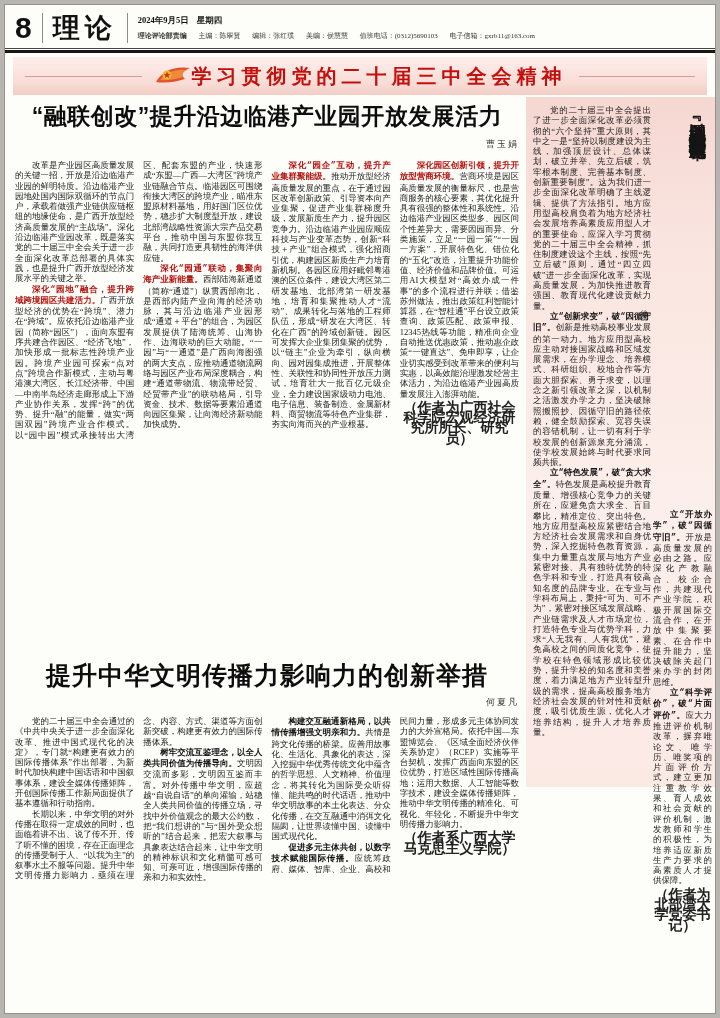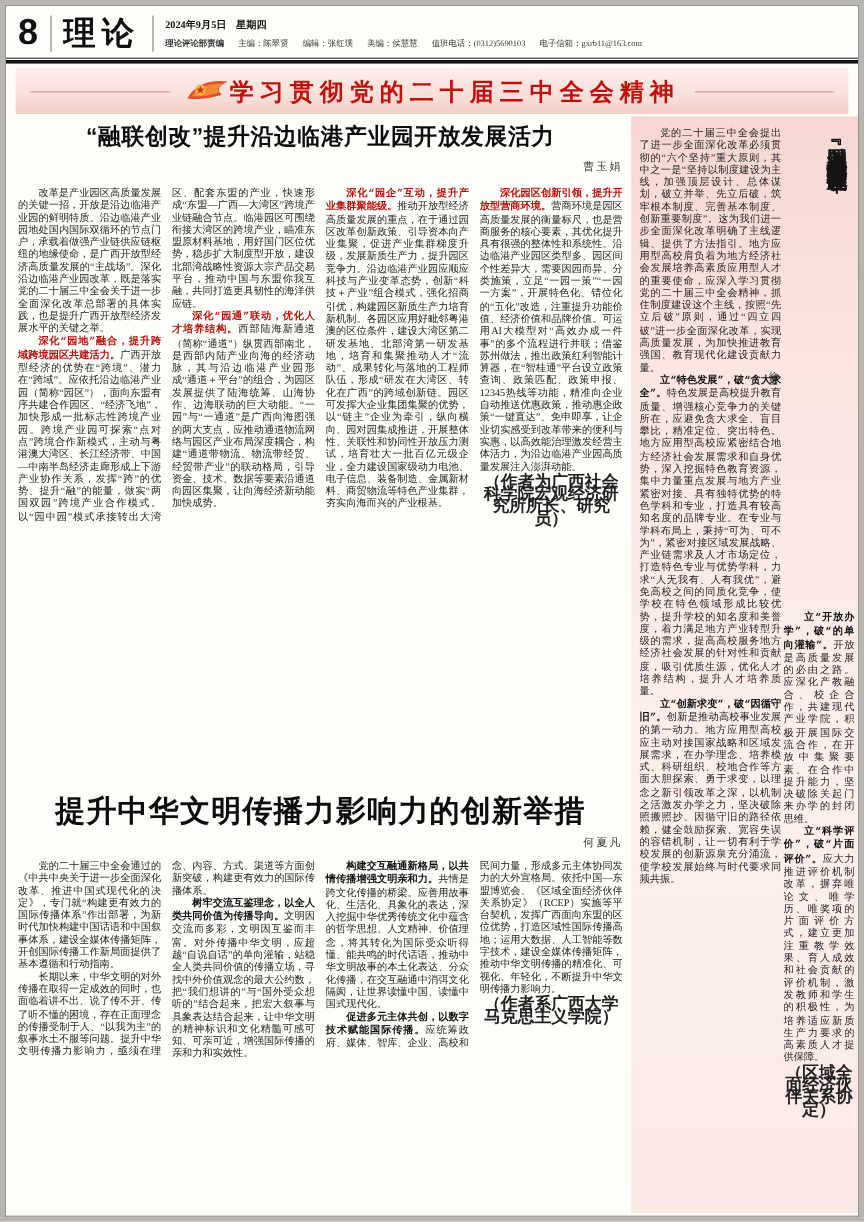--- a/index.html
+++ b/index.html
@@ -36,27 +36,27 @@
 
   
   .body-text{font-size:8.5px;line-height:10.3px;color:#222;text-align:justify;}
   .para{margin:0;text-indent:2em;}
   .lead{font-weight:bold;font-family:Liberation Mono, monospace;color:#111;}
   .art-footer{margin:4px 0 0;text-indent:0;text-align:center;font-weight:bold;font-size:14px;}
   .byline{text-align:right;font-size:9px;color:#333;letter-spacing:2px;}
 
   
   .main-article{position:absolute;left:10px;top:94px;width:504px;}
-  .main-article h1{margin:2px 0 6px;text-align:center;font-family:"Liberation Sans",sans-serif;font-weight:900;font-size:19px;color:#0d0d0d;letter-spacing:0.5px;}
+  .main-article h1{margin:2px 0 6px;text-align:center;font-family:"Liberation Sans",sans-serif;font-weight:900;font-size:23px;color:#0d0d0d;letter-spacing:0.5px;}
   .main-article .byline{margin-bottom:9px;}
   #main-body{height:496px;overflow:hidden;column-count:4;column-gap:9px;}
   #main-body .lead{color:#b5130e;}
 
   
-  .right-panel{position:absolute;left:521px;top:92px;width:191px;height:914px;
+  .right-panel{position:absolute;left:521px;top:92px;width:191px;height:690px;
                background:linear-gradient(180deg,#f6d7d1 0%,#fae5e0 22%,#fcefeb 60%,#fbe9e4 100%);}
   .vert-title{position:absolute;top:12px;right:8px;height:392px;writing-mode:vertical-rl;
               font-family:"Liberation Serif",serif;font-weight:900;font-size:17px;color:#151515;letter-spacing:1px;}
   .vert-author{position:absolute;top:206px;right:68px;writing-mode:vertical-rl;font-size:7.5px;color:#444;letter-spacing:2px;}
   .colA{position:absolute;left:7px;top:8px;width:118px;height:898px;overflow:hidden;}
   .colB{position:absolute;right:5px;top:412px;width:59px;height:494px;overflow:hidden;}
 
   
   .bottom-article{position:absolute;left:10px;top:648px;width:504px;}
   .bottom-article h2{margin:6px 0 4px;text-align:center;font-family:"Liberation Serif",serif;font-weight:900;font-size:25px;color:#0d0d0d;letter-spacing:1px;}
@@ -100,39 +100,39 @@
       <span class="slogan">学习贯彻党的二十届三中全会精神</span>
     </div>
   </div>
 
   <section class="main-article">
     <h1>“融联创改”提升沿边临港产业园开放发展活力</h1>
     <div class="byline">曹玉娟</div>
     <div id="main-body" class="body-text">
         <p class="para">改革是产业园区高质量发展的关键一招，开放是沿边临港产业园的鲜明特质。沿边临港产业园地处国内国际双循环的节点门户，承载着做强产业链供应链枢纽的地缘使命，是广西开放型经济高质量发展的“主战场”。深化沿边临港产业园改革，既是落实党的二十届三中全会关于进一步全面深化改革总部署的具体实践，也是提升广西开放型经济发展水平的关键之举。</p>
         <p class="para"><span class="lead">深化“园地”融合，提升跨域跨境园区共建活力。</span>广西开放型经济的优势在“跨境”、潜力在“跨域”。应依托沿边临港产业园（简称“园区”），面向东盟有序共建合作园区、“经济飞地”，加快形成一批标志性跨境产业园。跨境产业园可探索“点对点”跨境合作新模式，主动与粤港澳大湾区、长江经济带、中国—中南半岛经济走廊形成上下游产业协作关系，发挥“跨”的优势、提升“融”的能量，做实“两国双园”跨境产业合作模式。以“园中园”模式承接转出大湾区、配套东盟的产业，快速形成“东盟—广西—大湾区”跨境产业链融合节点。临港园区可围绕衔接大湾区的跨境产业，瞄准东盟原材料基地，用好国门区位优势，稳步扩大制度型开放，建设北部湾战略性资源大宗产品交易平台，推动中国与东盟你我互融，共同打造更具韧性的海洋供应链。</p>
-        <p class="para"><span class="lead">深化“园通”联动，优化人才培养结构。</span>西部陆海新通道（简称“通道”）纵贯西部南北，是西部内陆产业向海的经济动脉，其与沿边临港产业园形成“通道＋平台”的组合，为园区发展提供了陆海统筹、山海协作、边海联动的巨大动能。“一园”与“一通道”是广西向海图强的两大支点，应推动通道物流网络与园区产业布局深度耦合，构建“通道带物流、物流带经贸、经贸带产业”的联动格局，引导资金、技术、数据等要素沿通道向园区集聚，让向海经济新动能加快成势。</p>
+        <p class="para"><span class="lead">深化“园通”联动，集聚向海产业新能量。</span>西部陆海新通道（简称“通道”）纵贯西部南北，是西部内陆产业向海的经济动脉，其与沿边临港产业园形成“通道＋平台”的组合，为园区发展提供了陆海统筹、山海协作、边海联动的巨大动能。“一园”与“一通道”是广西向海图强的两大支点，应推动通道物流网络与园区产业布局深度耦合，构建“通道带物流、物流带经贸、经贸带产业”的联动格局，引导资金、技术、数据等要素沿通道向园区集聚，让向海经济新动能加快成势。</p>
         <p class="para"><span class="lead">深化“园企”互动，提升产业集群聚能级。</span>推动开放型经济高质量发展的重点，在于通过园区改革创新政策、引导资本向产业集聚，促进产业集群梯度升级，发展新质生产力，提升园区竞争力。沿边临港产业园应顺应科技与产业变革态势，创新“科技＋产业”组合模式，强化招商引优，构建园区新质生产力培育新机制。各园区应用好毗邻粤港澳的区位条件，建设大湾区第二研发基地、北部湾第一研发基地，培育和集聚推动人才“流动”、成果转化与落地的工程师队伍，形成“研发在大湾区、转化在广西”的跨域创新链。园区可发挥大企业集团集聚的优势，以“链主”企业为牵引，纵向横向、园对园集成推进，开展整体性、关联性和协同性开放压力测试，培育壮大一批百亿元级企业，全力建设国家级动力电池、电子信息、装备制造、金属新材料、商贸物流等特色产业集群，夯实向海而兴的产业根基。</p>
         <p class="para"><span class="lead">深化园区创新引领，提升开放型营商环境。</span>营商环境是园区高质量发展的衡量标尺，也是营商服务的核心要素，其优化提升具有很强的整体性和系统性。沿边临港产业园区类型多、园区间个性差异大，需要因园而异、分类施策，立足“一园一策”“一园一方案”，开展特色化、错位化的“五化”改造，注重提升功能价值、经济价值和品牌价值。可运用AI大模型对“高效办成一件事”的多个流程进行并联；借鉴苏州做法，推出政策红利智能计算器，在“智桂通”平台设立政策查询、政策匹配、政策申报、12345热线等功能，精准向企业自动推送优惠政策，推动惠企政策“一键直达”、免申即享，让企业切实感受到改革带来的便利与实惠，以高效能治理激发经营主体活力，为沿边临港产业园高质量发展注入澎湃动能。</p>
         <p class="art-footer">（作者为广西社会科学院宏观经济研究所所长、研究员）</p>
       </div>
   </section>
 
   <aside class="right-panel">
     <div class="vert-title">以『四立四破』推进地方应用型高校全面深化改革</div>
     <div class="vert-author">徐华蕊</div>
     <div id="right-col-a" class="colA body-text">
         <p class="para">党的二十届三中全会提出了进一步全面深化改革必须贯彻的“六个坚持”重大原则，其中之一是“坚持以制度建设为主线，加强顶层设计、总体谋划，破立并举、先立后破，筑牢根本制度、完善基本制度、创新重要制度”。这为我们进一步全面深化改革明确了主线逻辑、提供了方法指引。地方应用型高校肩负着为地方经济社会发展培养高素质应用型人才的重要使命，应深入学习贯彻党的二十届三中全会精神，抓住制度建设这个主线，按照“先立后破”原则，通过“四立四破”进一步全面深化改革，实现高质量发展，为加快推进教育强国、教育现代化建设贡献力量。</p>
+        <p class="para"><span class="lead">立“创新求变”，破“因循守旧”。</span>创新是推动高校事业发展的第一动力。地方应用型高校应主动对接国家战略和区域发展需求，在办学理念、培养模式、科研组织、校地合作等方面大胆探索、勇于求变，以理念之新引领改革之深，以机制之活激发办学之力，坚决破除照搬照抄、因循守旧的路径依赖，健全鼓励探索、宽容失误的容错机制，让一切有利于学校发展的创新源泉充分涌流，使学校发展始终与时代要求同频共振。</p>
         <p class="para"><span class="lead">立“特色发展”，破“贪大求全”。</span>特色发展是高校提升教育质量、增强核心竞争力的关键所在，应避免贪大求全、盲目攀比，精准定位、突出特色。地方应用型高校应紧密结合地方经济社会发展需求和自身优势，深入挖掘特色教育资源，集中力量重点发展与地方产业紧密对接、具有独特优势的特色学科和专业，打造具有较高知名度的品牌专业。在专业与学科布局上，秉持“可为、可不为”，紧密对接区域发展战略、产业链需求及人才市场定位，打造特色专业与优势学科，力求“人无我有、人有我优”，避免高校之间的同质化竞争，使学校在特色领域形成比较优势，提升学校的知名度和美誉度，着力满足地方产业转型升级的需求，提高高校服务地方经济社会发展的针对性和贡献度，吸引优质生源，优化人才培养结构，提升人才培养质量。</p>
-        <p class="para"><span class="lead">立“创新求变”，破“因循守旧”。</span>创新是推动高校事业发展的第一动力。地方应用型高校应主动对接国家战略和区域发展需求，在办学理念、培养模式、科研组织、校地合作等方面大胆探索、勇于求变，以理念之新引领改革之深，以机制之活激发办学之力，坚决破除照搬照抄、因循守旧的路径依赖，健全鼓励探索、宽容失误的容错机制，让一切有利于学校发展的创新源泉充分涌流，使学校发展始终与时代要求同频共振。</p>
       </div>
     <div id="right-col-b" class="colB body-text">
-        <p class="para"><span class="lead">立“开放办学”，破“的单向灌输”。</span>开放是高质量发展的必由之路。应深化产教融合、校企合作，共建现代产业学院，积极开展国际交流合作，在开放中集聚要素、在合作中提升能力，坚决破除关起门来办学的封闭思维。</p>
+        <p class="para"><span class="lead">立“开放办学”，破“因循守旧”。</span>开放是高质量发展的必由之路。应深化产教融合、校企合作，共建现代产业学院，积极开展国际交流合作，在开放中集聚要素、在合作中提升能力，坚决破除关起门来办学的封闭思维。</p>
         <p class="para"><span class="lead">立“科学评价”，破“片面评价”。</span>应大力推进评价机制改革，摒弃唯论文、唯学历、唯奖项的片面评价方式，建立更加注重教学效果、育人成效和社会贡献的评价机制，激发教师和学生的积极性，为培养适应新质生产力要求的高素质人才提供保障。</p>
-        <p class="art-footer">（区域全面经济伙伴关系协定）</p>
+        <p class="art-footer">（作者为北部湾大学党委书记）</p>
       </div>
   </aside>
 
   <section class="bottom-article">
     <h2>提升中华文明传播力影响力的创新举措</h2>
     <div class="byline">何夏凡</div>
     <div id="bottom-body" class="body-text">
         <p class="para">党的二十届三中全会通过的《中共中央关于进一步全面深化改革、推进中国式现代化的决定》，专门就“构建更有效力的国际传播体系”作出部署，为新时代加快构建中国话语和中国叙事体系，建设全媒体传播矩阵，开创国际传播工作新局面提供了基本遵循和行动指南。</p>
         <p class="para">长期以来，中华文明的对外传播在取得一定成效的同时，也面临着讲不出、说了传不开、传了听不懂的困境，存在正面理念的传播受制于人、“以我为主”的叙事水土不服等问题。提升中华文明传播力影响力，亟须在理念、内容、方式、渠道等方面创新突破，构建更有效力的国际传播体系。</p>
         <p class="para"><span class="lead">树牢交流互鉴理念，以全人类共同价值为传播导向。</span>文明因交流而多彩，文明因互鉴而丰富。对外传播中华文明，应超越“自说自话”的单向灌输，站稳全人类共同价值的传播立场，寻找中外价值观念的最大公约数，把“我们想讲的”与“国外受众想听的”结合起来，把宏大叙事与具象表达结合起来，让中华文明的精神标识和文化精髓可感可知、可亲可近，增强国际传播的亲和力和实效性。</p>

